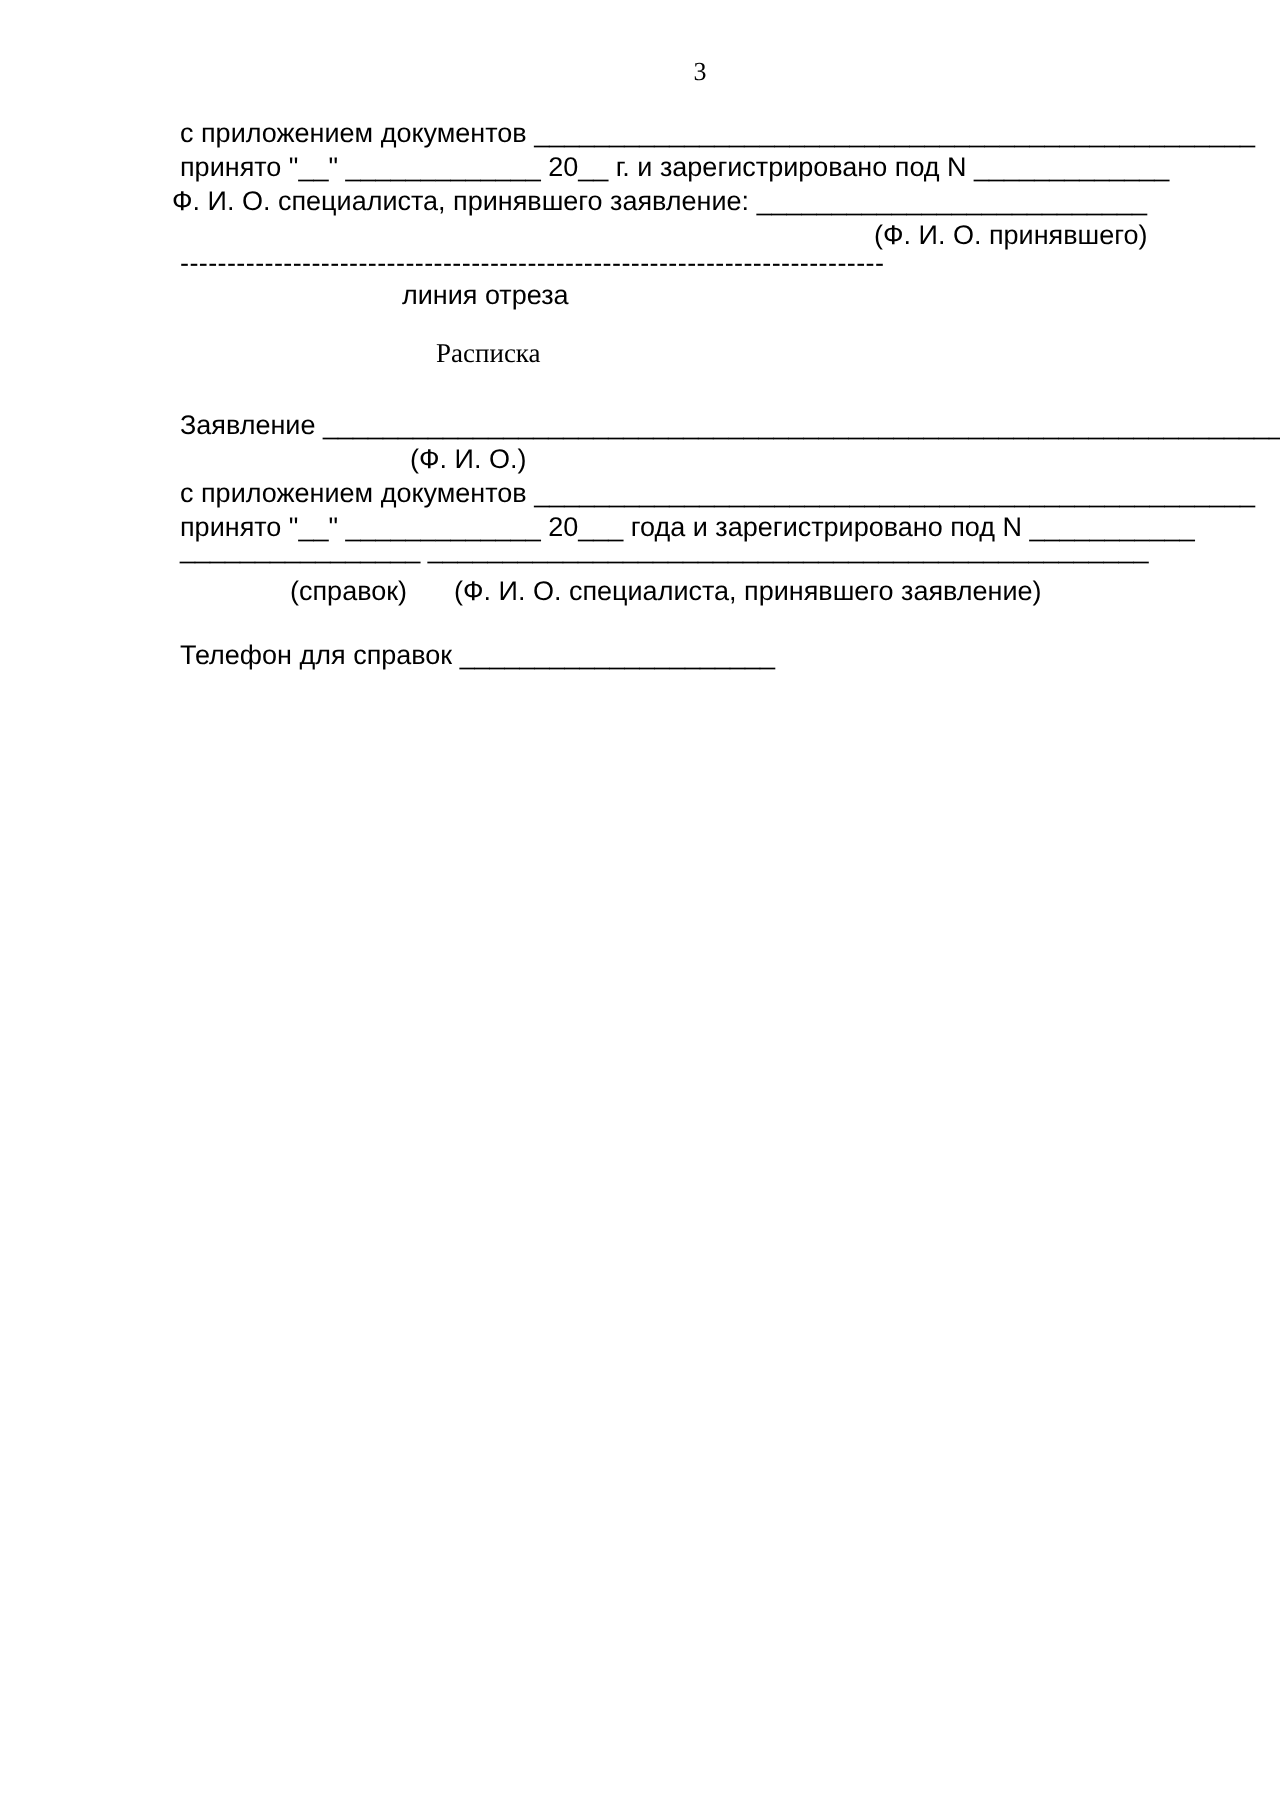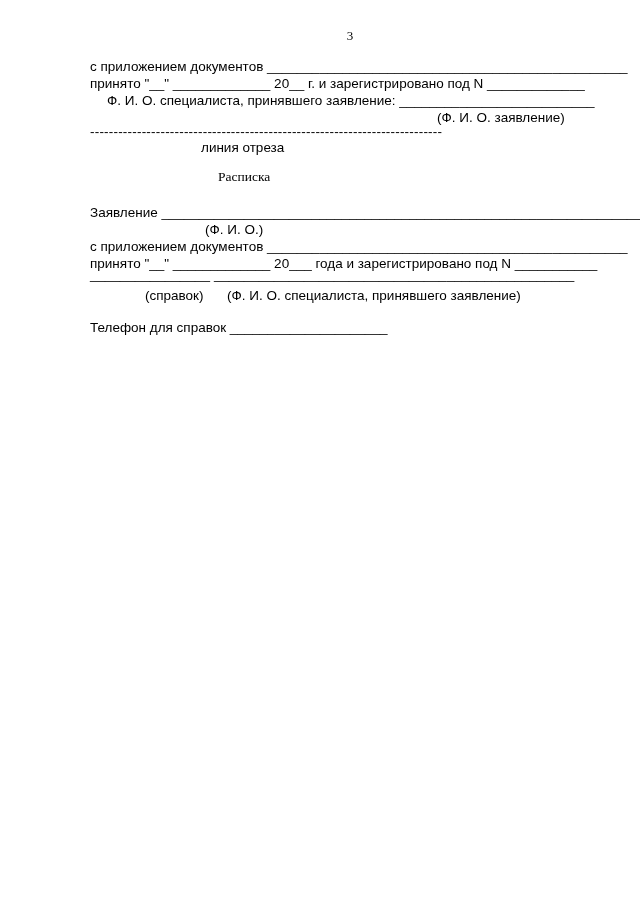--- a/index.html
+++ b/index.html
@@ -35,23 +35,23 @@
 <body>
 
 <div class="page">
 
   <div class="pagenum">3</div>
 
   <div class="ln" style="top:58px; left:90px;">с приложением документов ________________________________________________</div>
 
   <div class="ln" style="top:75px; left:90px;">принято "__" _____________ 20__ г. и зарегистрировано под N _____________</div>
 
-  <div class="ln" style="top:92px; left:107px;">Ф. И. О. специалиста, принявшего заявление: __________________________</div>
+  <div class="ln" style="top:92px; left:86px;">Ф. И. О. специалиста, принявшего заявление: __________________________</div>
 
-  <div class="ln" style="top:109px; left:437px;">(Ф. И. О. заявление)</div>
+  <div class="ln" style="top:109px; left:437px;">(Ф. И. О. принявшего)</div>
 
   <div class="ln dashes" style="top:123px; left:90px;">---------------------------------------------------------------------------</div>
 
   <div class="ln" style="top:139px; left:201px;">линия отреза</div>
 
   <div class="ln" style="top:168px; left:218px;font-family:Liberation Serif, serif;">Расписка</div>
 
   <div class="ln" style="top:204px; left:90px;">Заявление ________________________________________________________________</div>
 
   <div class="ln" style="top:221px; left:205px;">(Ф. И. О.)</div>

